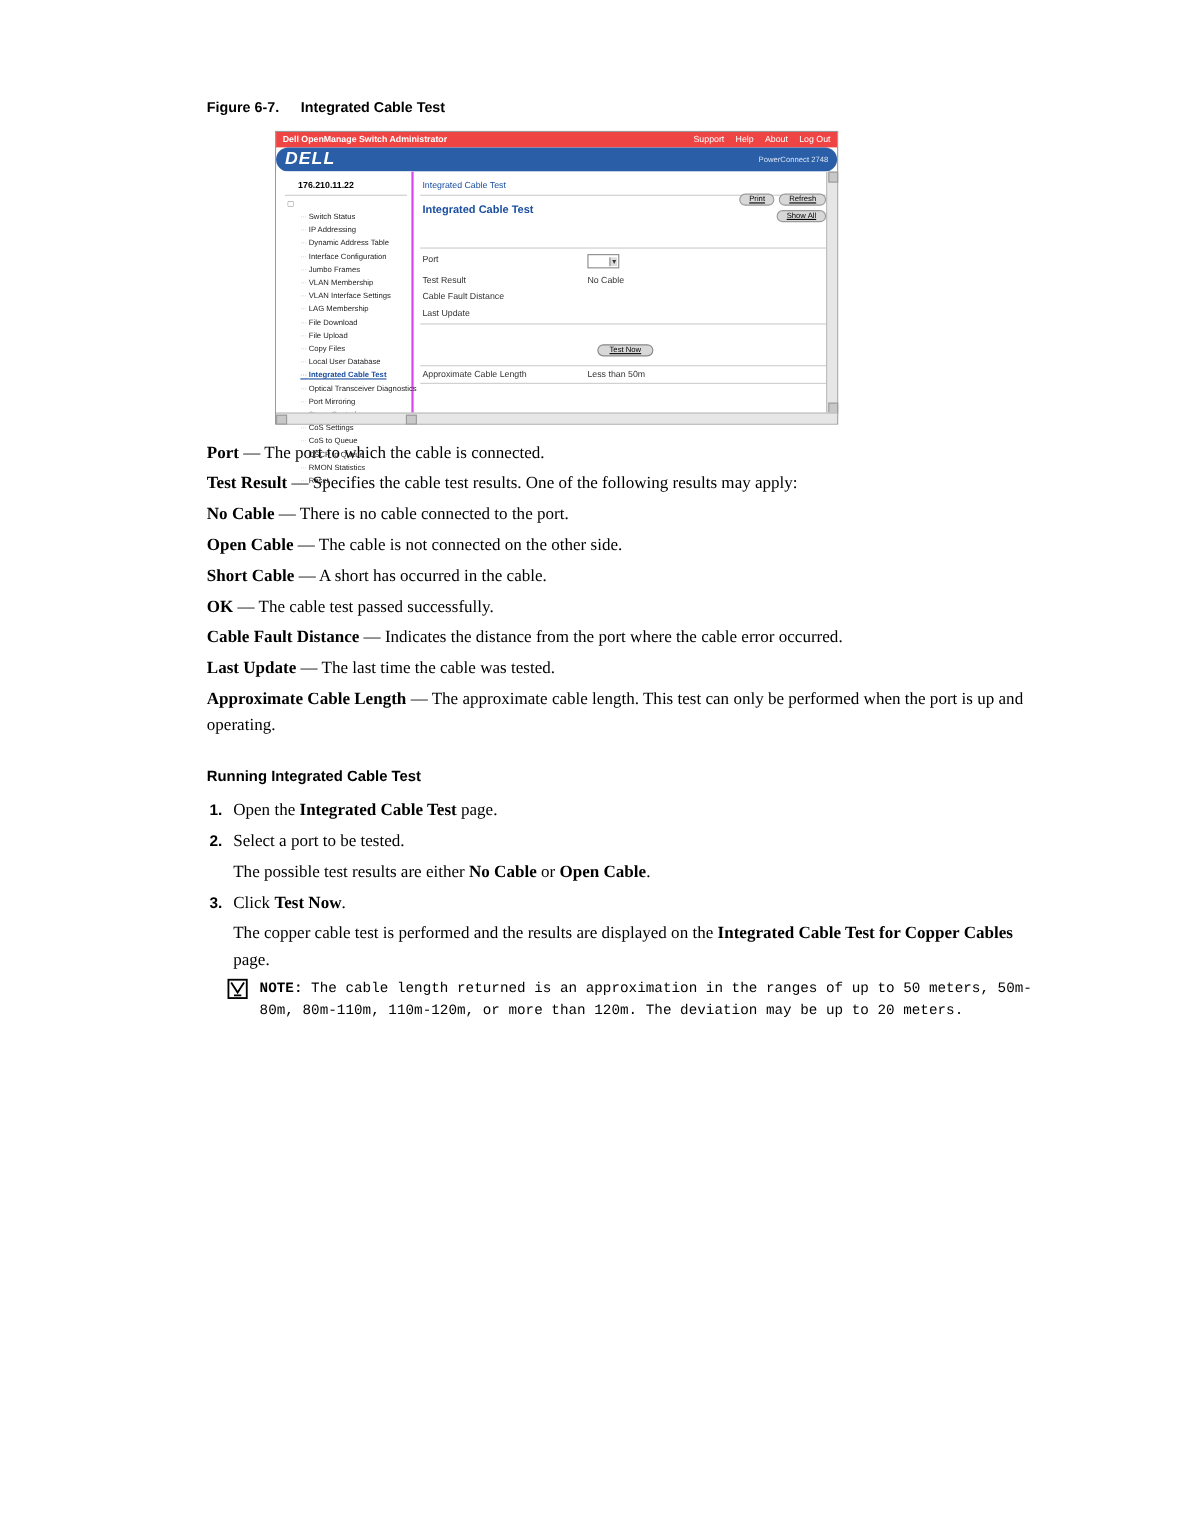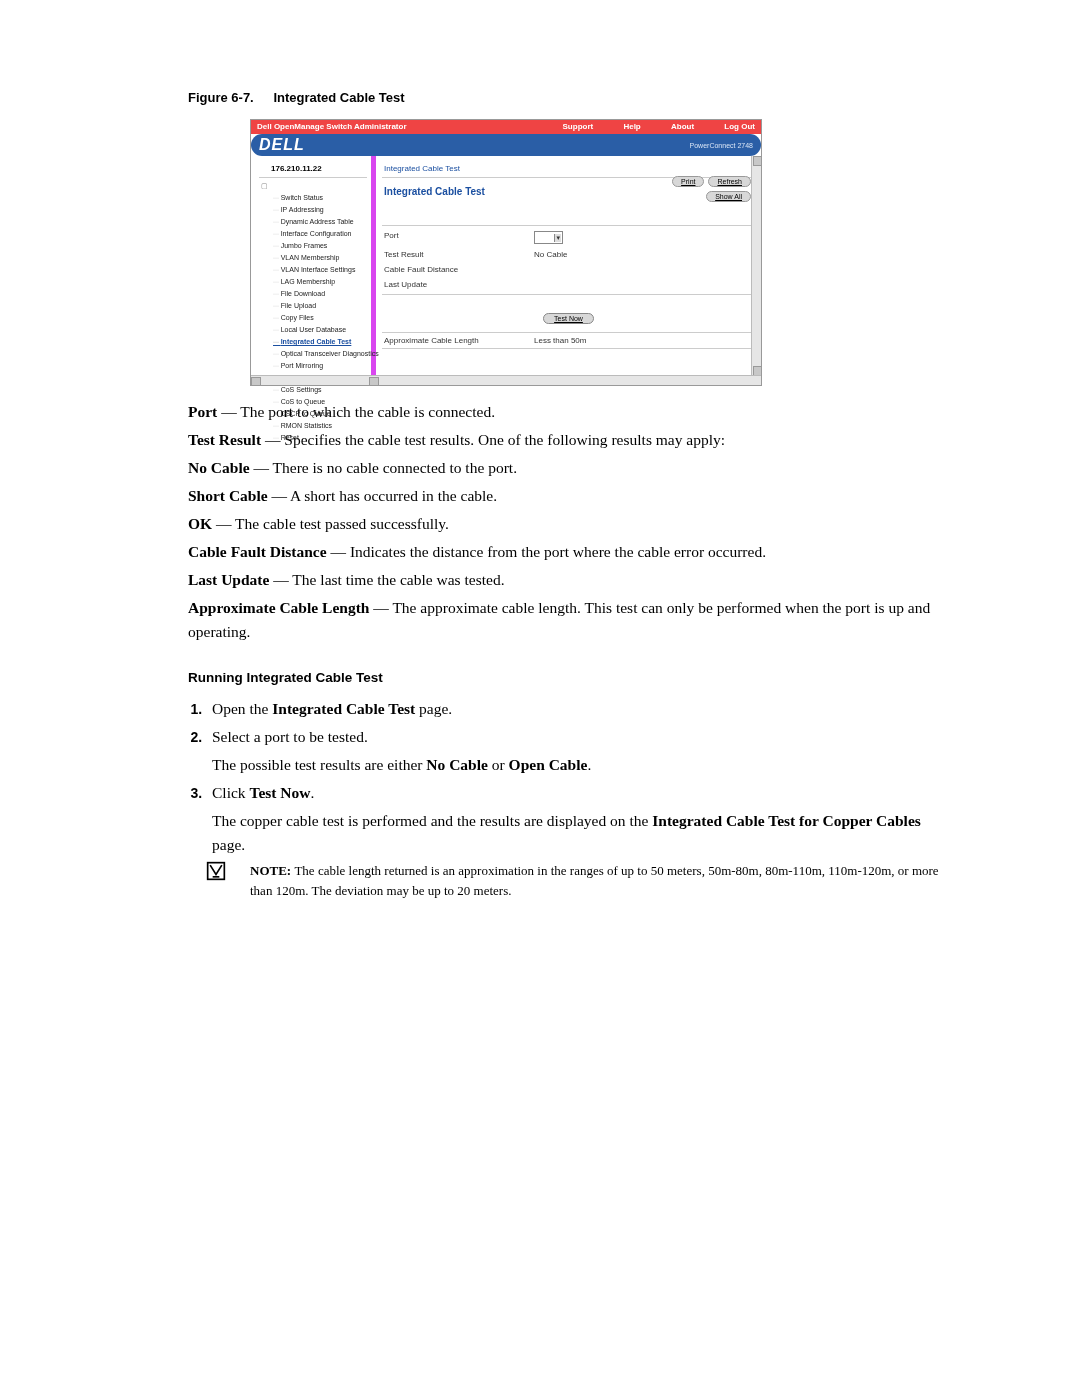--- a/index.html
+++ b/index.html
@@ -37,21 +37,21 @@
     background: #ef4444;
     color: #fff;
     height: 14px;
     line-height: 14px;
     padding: 0 6px;
     font-size: 8px;
     font-weight: bold;
     display: flex;
     justify-content: space-between;
   }
-  .shot-titlebar .right a { color:#fff; margin-left:28px; text-decoration:none; font-weight:bold; }
+  .shot-titlebar .right a { color:#fff; margin-left:8px; text-decoration:none; font-weight:normal; }
   .shot-brandbar {
     background: #2a5ea6;
     height: 22px;
     display:flex; align-items:center; justify-content:space-between;
     padding:0 8px;
     color:#fff;
     border-radius:11px;
   }
   .dell-logo {
     font-family: Arial, sans-serif;
@@ -62,21 +62,21 @@
   }
   .powerconnect { font-size:7px; color:#d8e4f5; }
   .shot-main {
     display:flex;
     background:#fff;
     height: 220px;
     position:relative;
   }
   .shot-sidebar {
     width: 125px;
-    border-right: 5px solid #d946ef;
+    border-right: 2px solid #d946ef;
     padding: 4px 4px 4px 8px;
     box-sizing:border-box;
     font-size: 7px;
     color:#333;
     background:#fff;
   }
   .shot-ip {
     font-weight:bold; color:#000; font-size:8px;
     padding: 4px 0 4px 12px;
     border-bottom:1px solid #ccc;
@@ -157,22 +157,22 @@
     font-family: Arial, Helvetica, sans-serif;
     font-weight:bold; font-size:13.5px;
     margin: 24px 0 8px 0;
   }
   ol.steps { margin:4px 0 4px 18px; padding:0; }
   ol.steps > li { margin:4px 0; padding-left:6px; }
   ol.steps > li::marker { font-family:Arial, sans-serif; font-weight:bold; font-size:14px;}
   ol.steps p { margin:4px 0;}
 
   .note-block {
-    display:flex; align-items:flex-start; gap:24px;
-    margin: 0 0 0 18px; font-family: Liberation Serif, serif;
+    display:flex; align-items:flex-start; gap:10px;
+    margin: 0 0 0 18px; font-family: Liberation Mono, monospace;
     font-size:13px; line-height:1.5;
   }
   .note-icon {
     width:20px; height:20px; flex-shrink:0;
     display:inline-flex; align-items:center; justify-content:center;
   }
   .note-icon svg { width:20px; height:20px; }
   .note-label { font-weight:bold; }
 
   .pagenum {
@@ -277,20 +277,21 @@
     <div style="position:relative; height:9px;">
       <div class="scroll-bottom"></div>
     </div>
   </div>
 
   <div class="body-text">
     <p><span class="em">Port</span><span> — The port to which the cable is connected.</span></p>
     <p><span class="em">Test Result</span><span> — Specifies the cable test results. One of the following results may apply:</span></p>
 
     <p class="indent"><span class="em">No Cable</span><span> — There is no cable connected to the port.</span></p>
+    <p class="indent"><span class="em">Open Cable</span><span> — The cable is not connected on the other side.</span></p>
     <p class="indent"><span class="em">Short Cable</span><span> — A short has occurred in the cable.</span></p>
     <p class="indent"><span class="em">OK</span><span> — The cable test passed successfully.</span></p>
 
     <p><span class="em">Cable Fault Distance</span><span> — Indicates the distance from the port where the cable error occurred.</span></p>
     <p><span class="em">Last Update</span><span> — The last time the cable was tested.</span></p>
     <p><span class="em">Approximate Cable Length</span><span> — The approximate cable length. This test can only be performed when the port is up and operating.</span></p>
 
     <div class="subheading">Running Integrated Cable Test</div>
 
     <ol class="steps">

